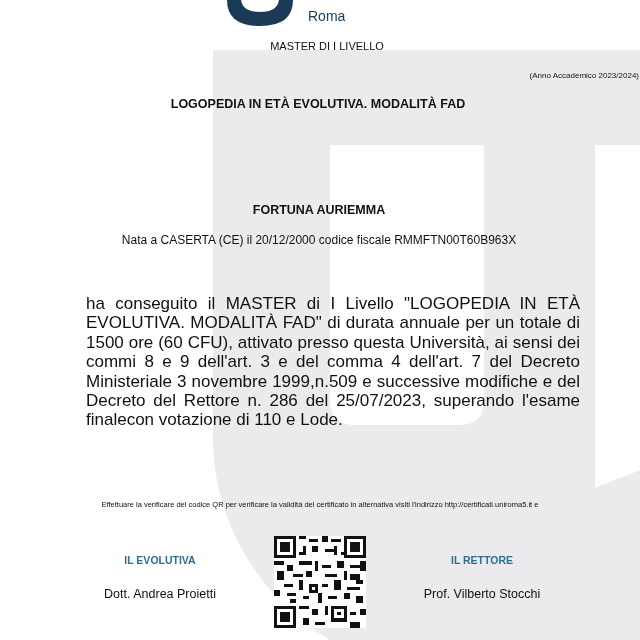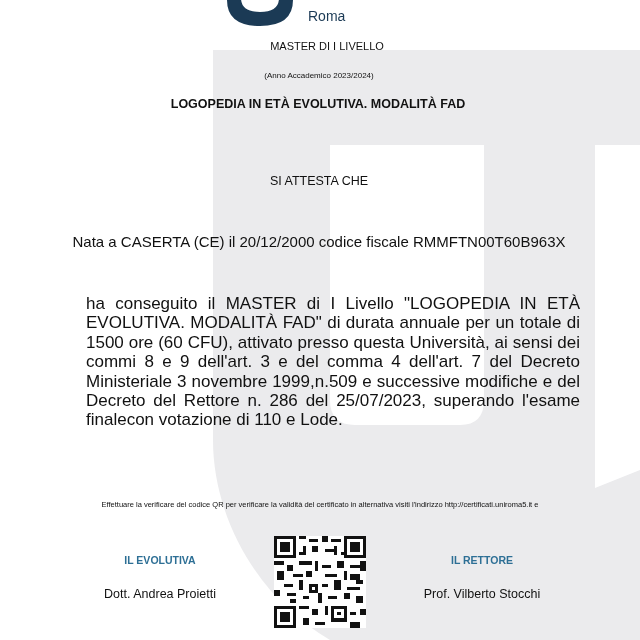--- a/index.html
+++ b/index.html
@@ -5,25 +5,25 @@
   html, body { margin:0; padding:0; }
   body { width:640px; height:640px; overflow:hidden; background:#ffffff; position:relative;
          font-family: "Liberation Sans", sans-serif; color:#111; }
   .wm { position:absolute; left:0; top:0; width:640px; height:640px; z-index:0; }
   .layer { position:absolute; left:0; top:0; width:640px; height:560px; z-index:1; }
   .logo { position:absolute; left:225px; top:-30px; }
   .logo-mark { position:absolute; left:0; top:0; width:70px; height:56px; }
   .logo-city { position:absolute; left:83px; top:38px; font-size:14px; color:#1b3a55; white-space:nowrap; }
   .c { position:absolute; left:0; width:640px; text-align:center; white-space:nowrap; }
   .t-master { top:40px; left:-1px; width:640px; font-size:11px; padding-left:8px; }
-  .t-year { top:71px; font-size:8px; left:-1px; }
+  .t-year { top:71px; font-size:8px; left:-1px;text-align:right; }
   .t-title { top:97px; font-size:12.5px; font-weight:bold; left:-2px; }
   .t-attesta { top:174px; font-size:12.5px; left:-1px; }
   .t-name { top:203px; font-size:12.5px; font-weight:bold; left:-1px; }
-  .t-nata { top:233px; font-size:15px; left:-1px; }
+  .t-nata { top:233px; font-size:12px; left:-1px; }
   .body-text { position:absolute; left:86px; top:294px; width:494px; font-size:17px; line-height:19.4px; text-align:justify; }
   .t-qrnote { top:499px; font-size:7.5px; line-height:11px; left:0; }
   .sig { position:absolute; text-align:center; white-space:nowrap; }
   .sig-role { font-size:10.5px; font-weight:bold; color:#2d6f95; }
   .sig-name { font-size:12.5px; margin-top:21px; }
   .sig-left { left:100px; top:554px; width:120px; }
   .sig-right { left:417px; top:554px; width:130px; }
   .qr { position:absolute; left:274px; top:536px; width:92px; height:92px; }
 </style>
 </head>
@@ -45,21 +45,21 @@
       <rect x="30" y="0" width="10" height="28" fill="#1b3a55"></rect>
     </svg>
 
     <div class="logo-city">Roma</div>
   </div>
 
   <div class="c t-master">MASTER DI I LIVELLO</div>
   <div class="c t-year">(Anno Accademico 2023/2024)</div>
   <div class="c t-title">LOGOPEDIA IN ETÀ EVOLUTIVA. MODALITÀ FAD</div>
 
-  <div class="c t-attesta">SI ATTESTA CHE</div>
+  <div class="c t-name">FORTUNA AURIEMMA</div>
   <div class="c t-nata">Nata a CASERTA (CE) il 20/12/2000 codice fiscale RMMFTN00T60B963X</div>
 
   <div class="body-text">ha conseguito il MASTER di I Livello "LOGOPEDIA IN ETÀ EVOLUTIVA. MODALITÀ FAD" di durata annuale per un totale di 1500 ore (60 CFU), attivato presso questa Università, ai sensi dei commi 8 e 9 dell'art. 3 e del comma 4 dell'art. 7 del Decreto Ministeriale 3 novembre 1999,n.509 e successive modifiche e del Decreto del Rettore n. 286 del 25/07/2023, superando l'esame finalecon votazione di 110 e Lode.</div>
 
   <div class="c t-qrnote">
     <div>Effettuare la verificare del codice QR per verificare la validità del certificato in alternativa visiti l'indirizzo http://certificati.uniroma5.it e</div>
   </div>
 
   <div class="sig sig-left">
     <div class="sig-role">IL EVOLUTIVA</div>

